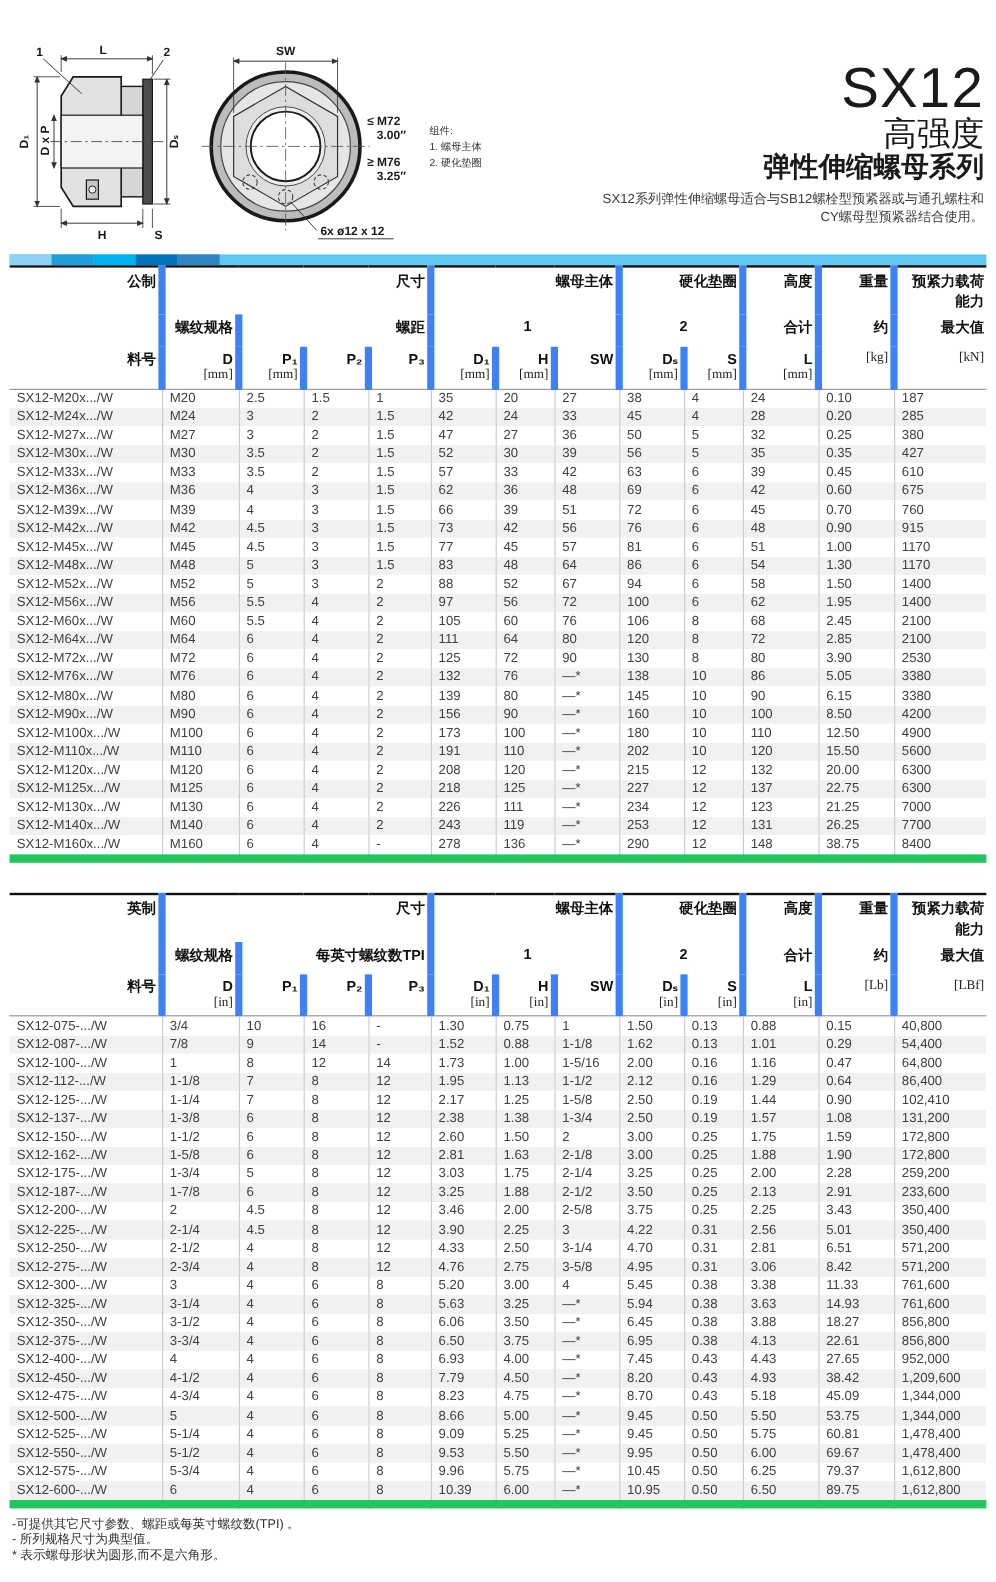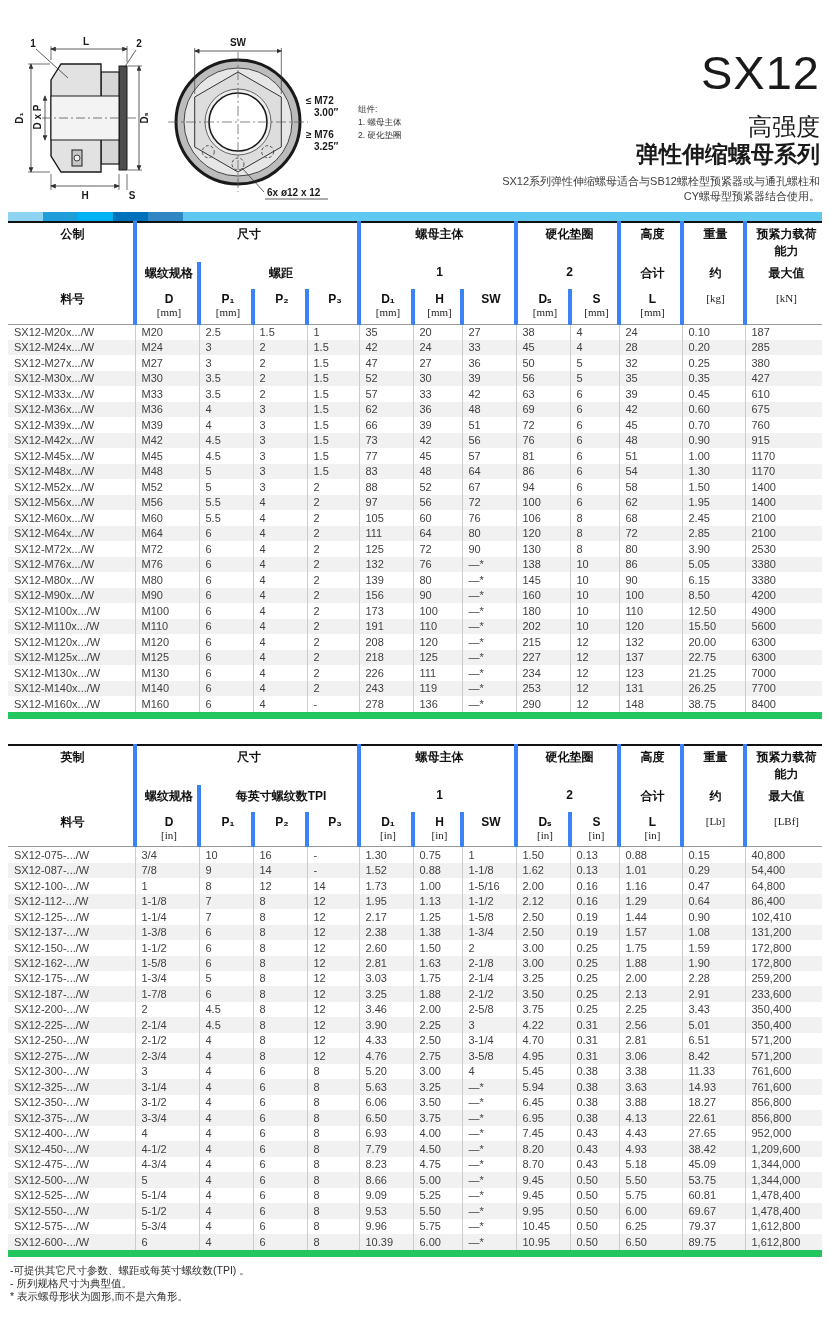--- a/index.html
+++ b/index.html
@@ -9,39 +9,39 @@
     font-family:"Liberation Sans","DejaVu Sans",sans-serif;
     color:#1a1a1a; position:relative;
   }
   .page { width:830px; height:1318px; position:relative; }
 
   
   .top-section { position:relative; height:212px; }
   .drawing-wrap { position:absolute; left:6px; top:34px; }
   .title-block { position:absolute; right:10px; top:48px; text-align:right; }
   .main-title { font-size:47px; line-height:50px; font-weight:400; letter-spacing:1px; color:#1a1a1a; }
-  .sub1 { font-size:24px; line-height:26px; font-weight:500; margin-top:16px; color:#1a1a1a; }
+  .sub1 { font-size:28px; line-height:26px; font-weight:500; margin-top:1px; color:#1a1a1a; }
   .sub2 { font-size:23px; line-height:28px; font-weight:700; color:#1a1a1a; }
   .desc { font-size:11px; line-height:14.5px; color:#3d3d3d; margin-top:6px; }
 
   
   .pixel-bar { margin:0 8px; height:9px; display:flex; }
   .pixel-bar span { display:block; height:9px; width:35px; flex:0 0 auto; }
 
   
   .tbl-wrap { margin:0 8px; }
   table.dtable { width:100%; border-collapse:collapse; table-layout:fixed; border-top:2px solid #111; }
-  table.dtable thead th { font-weight:700; font-size:12px; text-align:center; vertical-align:top; padding:3px 2px 2px 6px; color:#111; }
+  table.dtable thead th { font-weight:700; font-size:12px; text-align:right; vertical-align:top; padding:3px 2px 2px 6px; color:#111; }
   tr.group-row th { height:33px; }
   tr.sub-row th { height:27px; font-size:12px; }
   tr.sub-row th.ctr { text-align:center; }
   tr.col-row th { height:35px; padding-top:2px; }
   tr.col-row .sym { font-size:12px; font-weight:700; line-height:14px; }
   tr.col-row .unit { font-size:11px; font-weight:400; line-height:13px; color:#222;font-family:Liberation Serif, serif; }
-  th.bl { border-left:4px solid #3b82f6; }
+  th.bl { border-left:6px solid #3b82f6; }
   table.dtable thead { border-bottom:1px solid #9a9a9a; }
   table.dtable tbody { border-bottom:7px solid #22c55e; }
   table.dtable tbody td { font-size:11px; line-height:12.6px; padding:1.5px 2px 1.4px 6px; color:#3f3f3f; border-left:1px solid #cccccc; white-space:nowrap; overflow:hidden; }
   table.dtable tbody td:first-child { border-left:none; }
   table.dtable tbody tr:nth-child(even) { background:#f1f1f2; }
 
   .tbl-gap { height:25px; }
 
   
   .footnotes { margin:7px 0 0 10px; font-size:10.5px; line-height:13px; color:#2e2e2e; }

